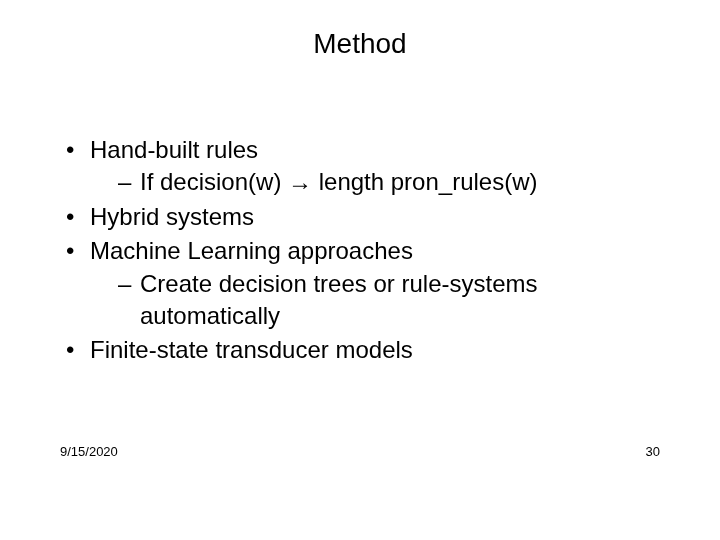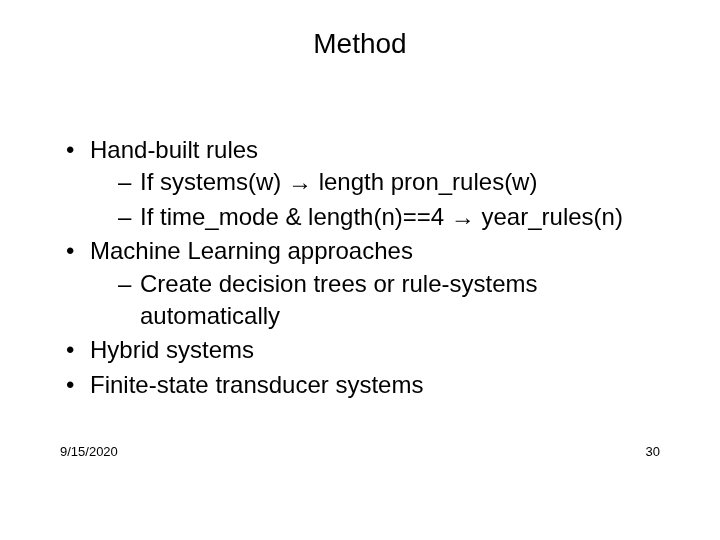--- a/index.html
+++ b/index.html
@@ -95,43 +95,40 @@
 
   <div class="title">Method</div>
 
   <div class="body">
     <ul class="level1">
 
       <li>
         <span>Hand-built rules</span>
         <ul class="level2">
           <li>
-            <span>If systems(w) </span><span class="arrow">→</span><span> length pron_rules(w)</span>
-          </li>
-          <li>
-            <span>If time_mode &amp; length(n)==4 </span><span class="arrow">→</span><span> year_rules(n)</span>
+            <span>If decision(w) </span><span class="arrow">→</span><span> length pron_rules(w)</span>
           </li>
         </ul>
+      </li>
+
+      <li>
+        <span>Hybrid systems</span>
       </li>
 
       <li>
         <span>Machine Learning approaches</span>
         <ul class="level2">
           <li>
             <span>Create decision trees or rule-systems automatically</span>
           </li>
         </ul>
       </li>
 
       <li>
-        <span>Hybrid systems</span>
-      </li>
-
-      <li>
-        <span>Finite-state transducer systems</span>
+        <span>Finite-state transducer models</span>
       </li>
 
     </ul>
   </div>
 
   <div class="footer-date">9/15/2020</div>
   <div class="footer-pagenum">30</div>
 
 </div>
 

